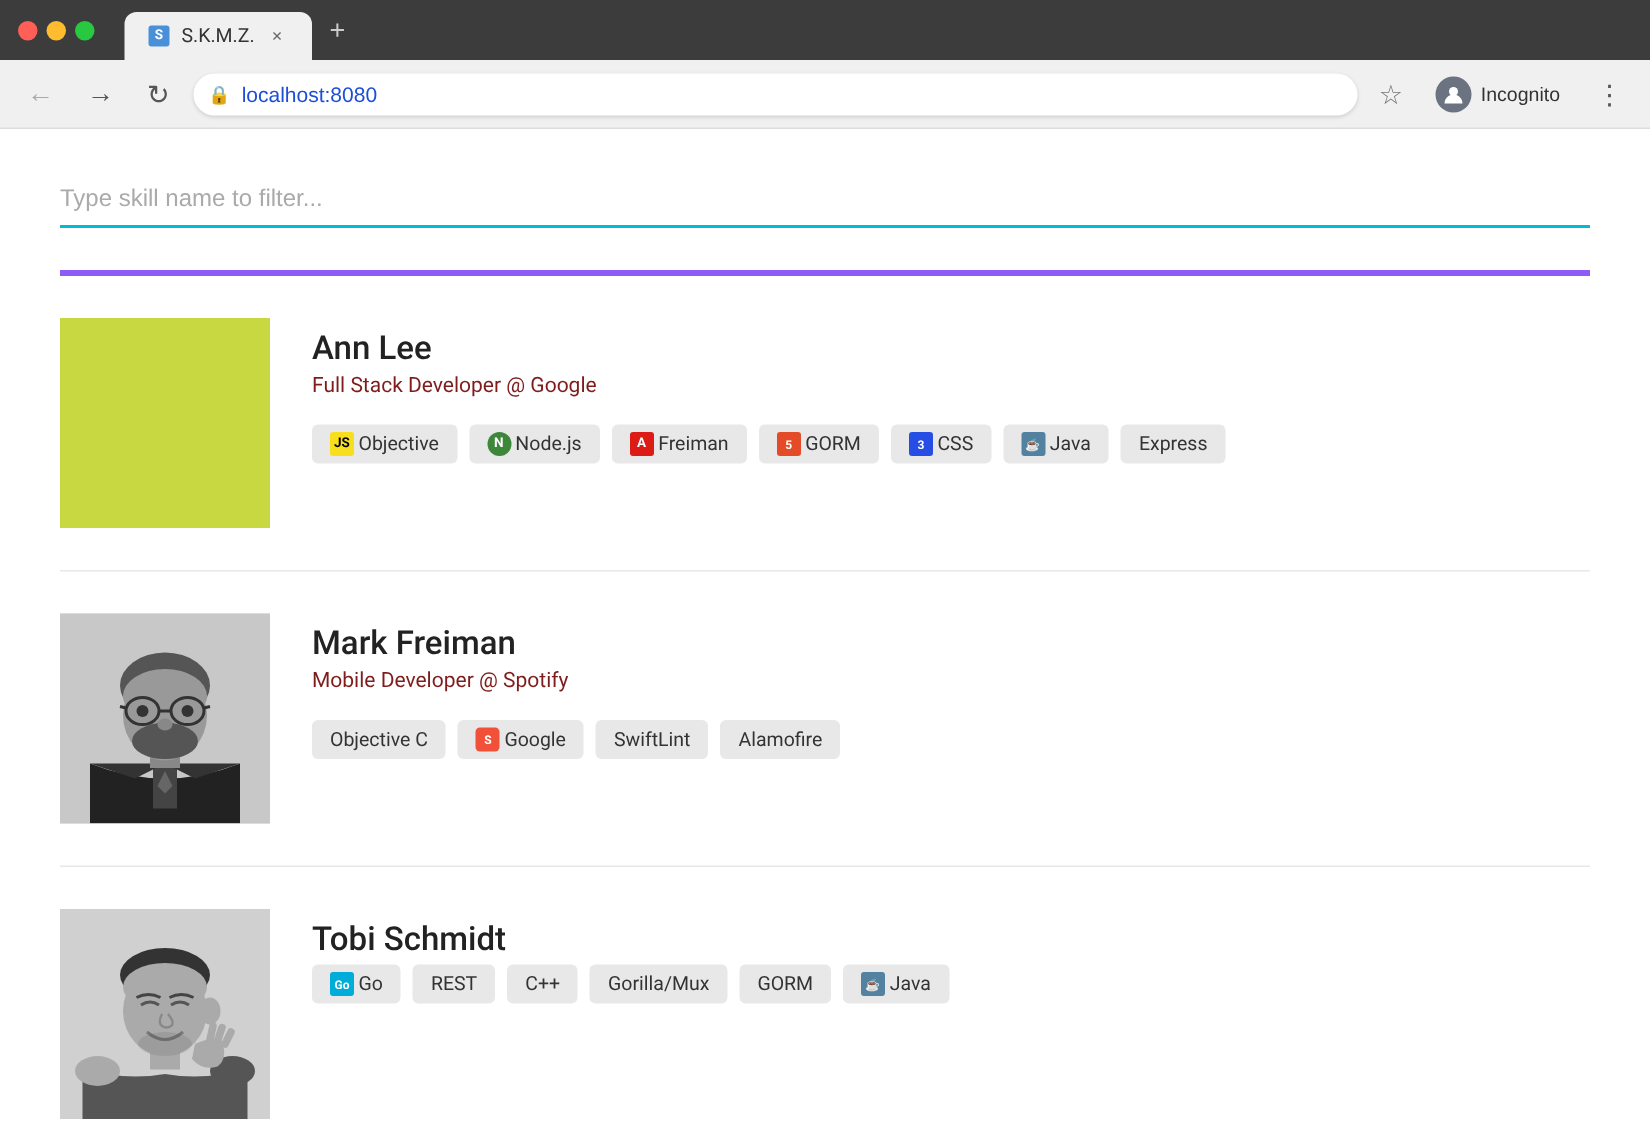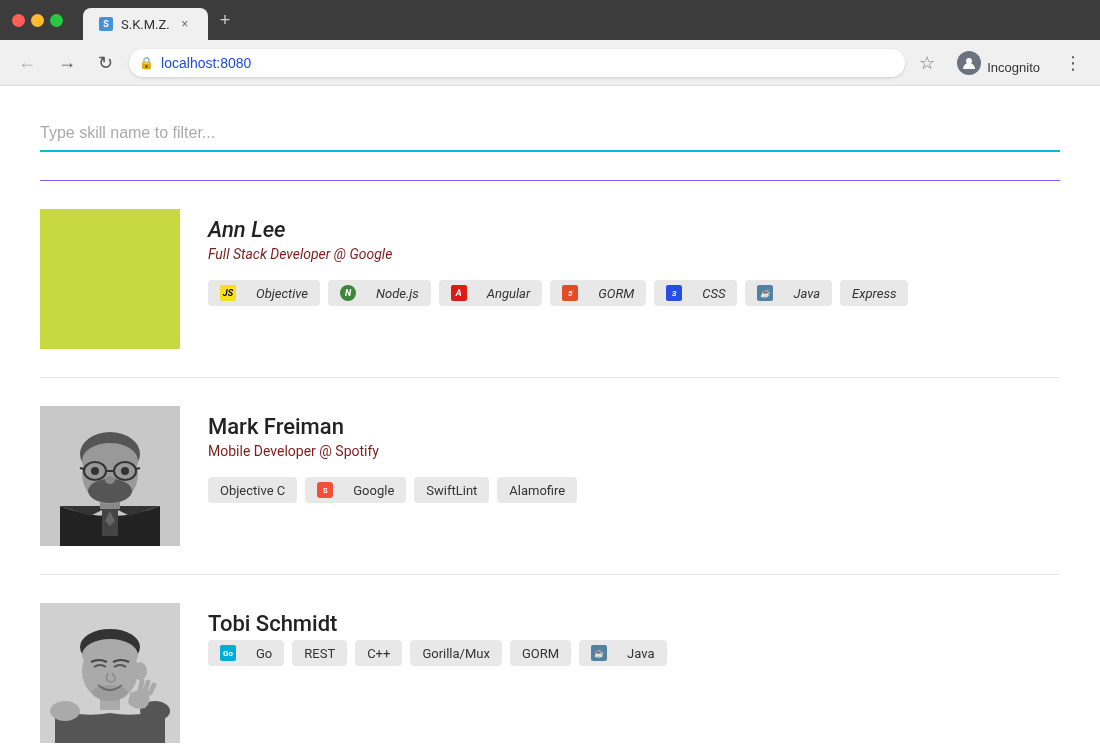--- a/index.html
+++ b/index.html
@@ -135,21 +135,21 @@
     .star-btn {
       background: none;
       border: none;
       font-size: 18px;
       color: #777;
       cursor: pointer;
       padding: 4px;
     }
     .profile-btn {
       display: flex;
-      align-items: flex-end;
+      align-items: center;
       gap: 6px;
       background: none;
       border: none;
       cursor: pointer;
       font-size: 13px;
       color: #333;
       padding: 4px 8px;
       border-radius: 16px;
     }
     .profile-avatar {
@@ -204,21 +204,21 @@
       gap: 0;
     }
 
     .developer-card {
       display: flex;
       align-items: flex-start;
       padding: 28px 0;
       border-bottom: 1px solid #e8e8e8;
       gap: 28px;
     }
-    .developer-card:first-child { border-top: 1px solid #8b5cf6; font-style: italic; }
+    .developer-card:first-child { border-top: 4px solid #8b5cf6; }
 
     .developer-avatar {
       width: 140px;
       height: 140px;
       flex-shrink: 0;
       overflow: hidden;
       background: #ccc;
     }
 
     
@@ -265,21 +265,21 @@
       margin-bottom: 18px;
     }
     .skills {
       display: flex;
       flex-wrap: wrap;
       gap: 8px;
     }
     .skill-tag {
       display: flex;
       align-items: center;
-      gap: 20px;
+      gap: 3px;
       background: #e8e8e8;
       border-radius: 4px;
       padding: 5px 12px;
       font-size: 13px;
       color: #333;
       font-weight: 400;
     }
     .skill-icon {
       width: 16px;
       height: 16px;
@@ -395,21 +395,21 @@
           <div class="skill-tag">
             <span class="skill-icon icon-js">JS</span>
             <span>Objective</span>
           </div>
           <div class="skill-tag">
             <span class="skill-icon icon-node">N</span>
             <span>Node.js</span>
           </div>
           <div class="skill-tag">
             <span class="skill-icon icon-angular">A</span>
-            <span>Angular</span>
+            <span>Freiman</span>
           </div>
           <div class="skill-tag">
             <span class="skill-icon icon-html">5</span>
             <span>GORM</span>
           </div>
           <div class="skill-tag">
             <span class="skill-icon icon-css">3</span>
             <span>CSS</span>
           </div>
           <div class="skill-tag">

